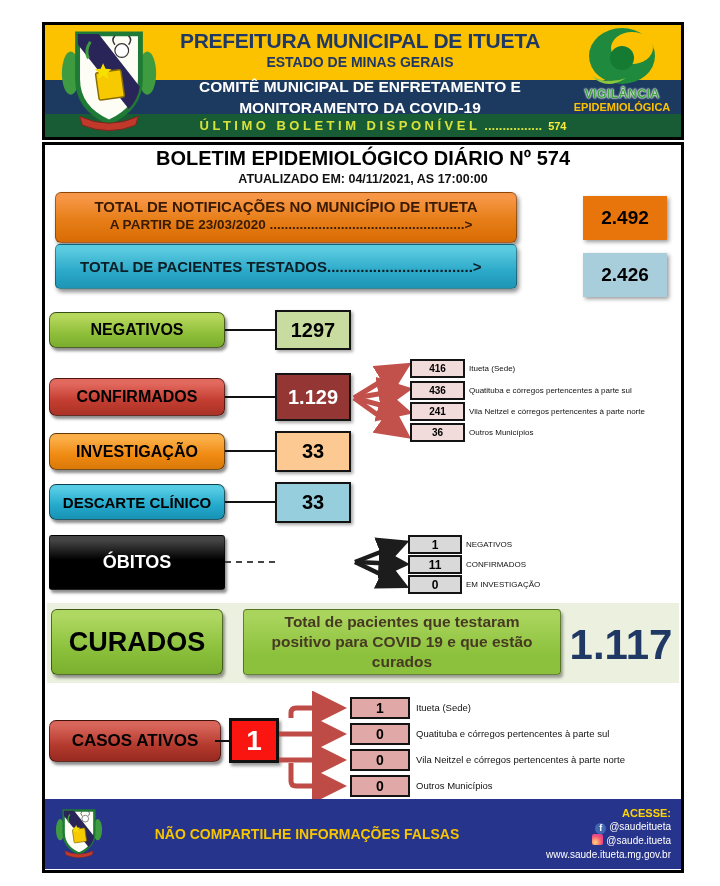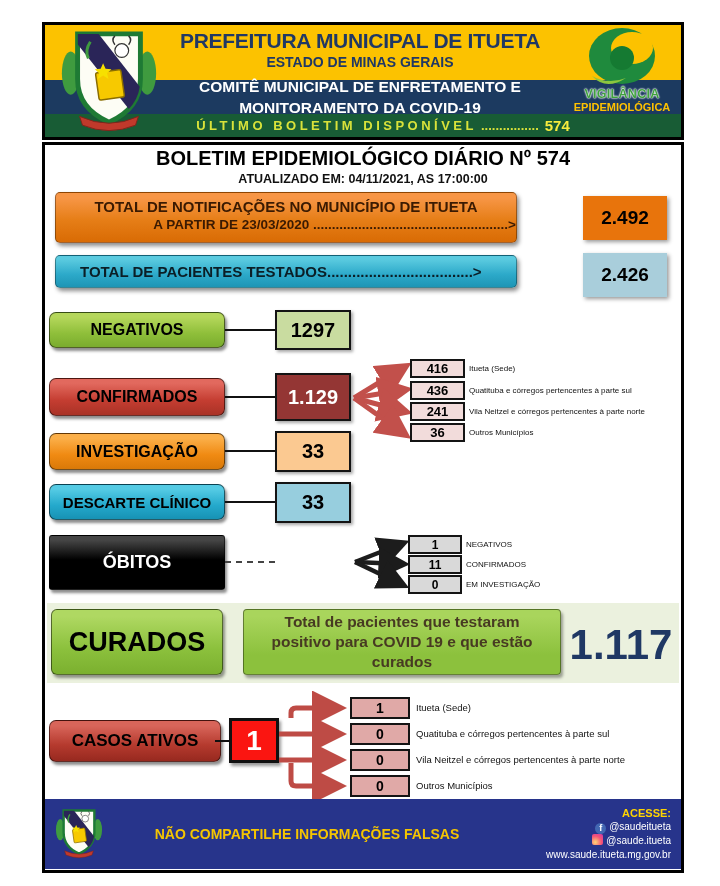--- a/index.html
+++ b/index.html
@@ -8,45 +8,45 @@
 
   
   .header-frame{position:absolute;left:42px;top:22px;width:642px;height:118px;
     border:3px solid #000;box-sizing:border-box;background:#FCC200;}
   .hdr-band-top{position:absolute;left:0;top:0;width:100%;height:55px;background:#FCC200;}
   .hdr-band-mid{position:absolute;left:0;top:55px;width:100%;height:34px;background:#1C3A60;}
   .hdr-band-bot{position:absolute;left:0;top:89px;width:100%;height:23px;background:#185C35;
     display:flex;align-items:center;justify-content:center;padding-left:40px;box-sizing:border-box;}
   .hdr-bot-label{color:#D9E23A;font-weight:bold;font-size:13px;letter-spacing:3.5px;}
   .hdr-bot-dots{color:#D9E23A;font-weight:bold;font-size:13px;margin:0 6px 0 4px;}
-  .hdr-bot-num{color:#F8EC3D;font-weight:bold;font-size:15px;}
+  .hdr-bot-num{color:#F8EC3D;font-weight:bold;font-size:11px;}
   .hdr-text{position:absolute;left:105px;top:0;width:420px;text-align:center;}
   .hdr-title{margin-top:4px;font-size:21px;font-weight:bold;color:#203864;letter-spacing:-0.3px;}
   .hdr-sub{margin-top:1px;font-size:14px;font-weight:bold;color:#203864;}
   .hdr-com{margin-top:6px;font-size:15.5px;font-weight:bold;color:#fff;line-height:21px;}
   .coat-header{position:absolute;left:14px;top:3px;width:100px;height:108px;}
   .logo-block{position:absolute;right:3px;top:1px;width:112px;height:110px;text-align:center;}
   .logo-line1{font-size:12.5px;font-weight:bold;color:#3FA13F;margin-top:-5px;
     text-shadow:0 0 2px #fff,0 0 2px #fff,0 0 1px #fff;letter-spacing:.3px;}
   .logo-line2{font-size:11px;font-weight:bold;color:#FFC200;margin-top:0;}
 
   
   .content-frame{position:absolute;left:42px;top:142px;width:642px;height:731px;
     border:3px solid #000;box-sizing:border-box;background:#fff;}
   .b-title{position:absolute;left:0;top:2px;width:100%;text-align:center;
     font-size:20px;font-weight:bold;color:#000;}
   .b-updated{position:absolute;left:0;top:27px;width:100%;text-align:center;
     font-size:12.5px;font-weight:bold;color:#111;}
 
   .bar{position:absolute;left:10px;width:462px;border-radius:5px;box-sizing:border-box;
     box-shadow:2px 3px 4px rgba(0,0,0,.45);border:1px solid rgba(0,0,0,.35);}
-  .bar-orange{top:47px;height:51px;background:linear-gradient(#F79646 10%,#E67E17 55%,#D96B04);}
+  .bar-orange{top:47px;height:51px;background:linear-gradient(#F79646 10%,#E67E17 55%,#D96B04);border-radius:6px;}
   .bar-orange .l1{text-align:center;font-size:15px;font-weight:bold;color:#3A1A02;margin-top:5px;}
-  .bar-orange .l2{text-align:right;font-size:13.5px;font-weight:bold;color:#3A1A02;margin:2px 0 0 10px;}
-  .bar-blue{top:110px;height:33px;background:linear-gradient(#5BCBE0 10%,#2CA9C9 60%,#1E95B5);
+  .bar-orange .l2{text-align:center;font-size:13.5px;font-weight:bold;color:#3A1A02;margin:2px 0 0 10px;}
+  .bar-blue{top:99px;height:45px;background:linear-gradient(#5BCBE0 10%,#2CA9C9 60%,#1E95B5);
     display:flex;align-items:center;}
   .bar-blue .l1{font-size:15px;font-weight:bold;color:#0B1E26;margin-left:24px;}
   .val-top{position:absolute;left:538px;width:84px;height:44px;display:flex;align-items:center;
     justify-content:center;font-size:19px;font-weight:bold;color:#000;
     box-shadow:2px 2px 4px rgba(0,0,0,.4);}
   .val-orange{top:51px;background:#E8740C;}
   .val-blue{top:108px;background:#A9CEDB;}
 
   .btn{position:absolute;left:4px;width:176px;border-radius:7px;box-sizing:border-box;
     border:1px solid rgba(0,0,0,.55);display:flex;align-items:center;justify-content:center;
@@ -66,21 +66,21 @@
   .vbox-conf{top:228px;height:48px;background:#943634;font-size:20px;color:#fff;}
   .vbox-inv{top:286px;height:41px;background:#FBC991;font-size:20px;color:#000;}
   .vbox-desc{top:337px;height:41px;background:#97CEDE;font-size:20px;color:#000;}
   .vbox-obit{top:388px;height:57px;background:#000;font-size:20px;color:#fff;border-color:#000;}
 
   .conn{position:absolute;height:0;border-top:2px solid #111;}
   .conn-dash{border-top:2px dashed #444;}
 
   .sbox{position:absolute;box-sizing:border-box;border:2px solid #141414;display:flex;
     align-items:center;justify-content:center;font-weight:bold;color:#000;}
-  .sbox-conf{left:365px;width:55px;height:19px;background:#F2DCDB;font-size:13px;}
+  .sbox-conf{left:365px;width:55px;height:19px;background:#F2DCDB;font-size:10px;}
   .sbox-gray{left:363px;width:54px;height:19px;background:#D9D9D9;font-size:12px;}
   .sbox-pink{left:305px;width:60px;height:22px;background:#E0A9A7;font-size:14px;}
   .slab{position:absolute;font-size:8px;color:#111;white-space:nowrap;}
   .slab-med{font-size:9.5px;}
 
   .curados-band{position:absolute;left:2px;top:458px;width:632px;height:80px;background:#EBF1DE;}
   .btn-curados{position:absolute;left:6px;top:464px;width:172px;height:66px;border-radius:6px;
     box-sizing:border-box;border:1px solid rgba(0,0,0,.5);display:flex;align-items:center;
     justify-content:center;font-size:27px;font-weight:bold;color:#000;
     background:linear-gradient(#AFD862 10%,#8CC13D 60%,#7BB02F);box-shadow:2px 3px 3px rgba(0,0,0,.4);}

